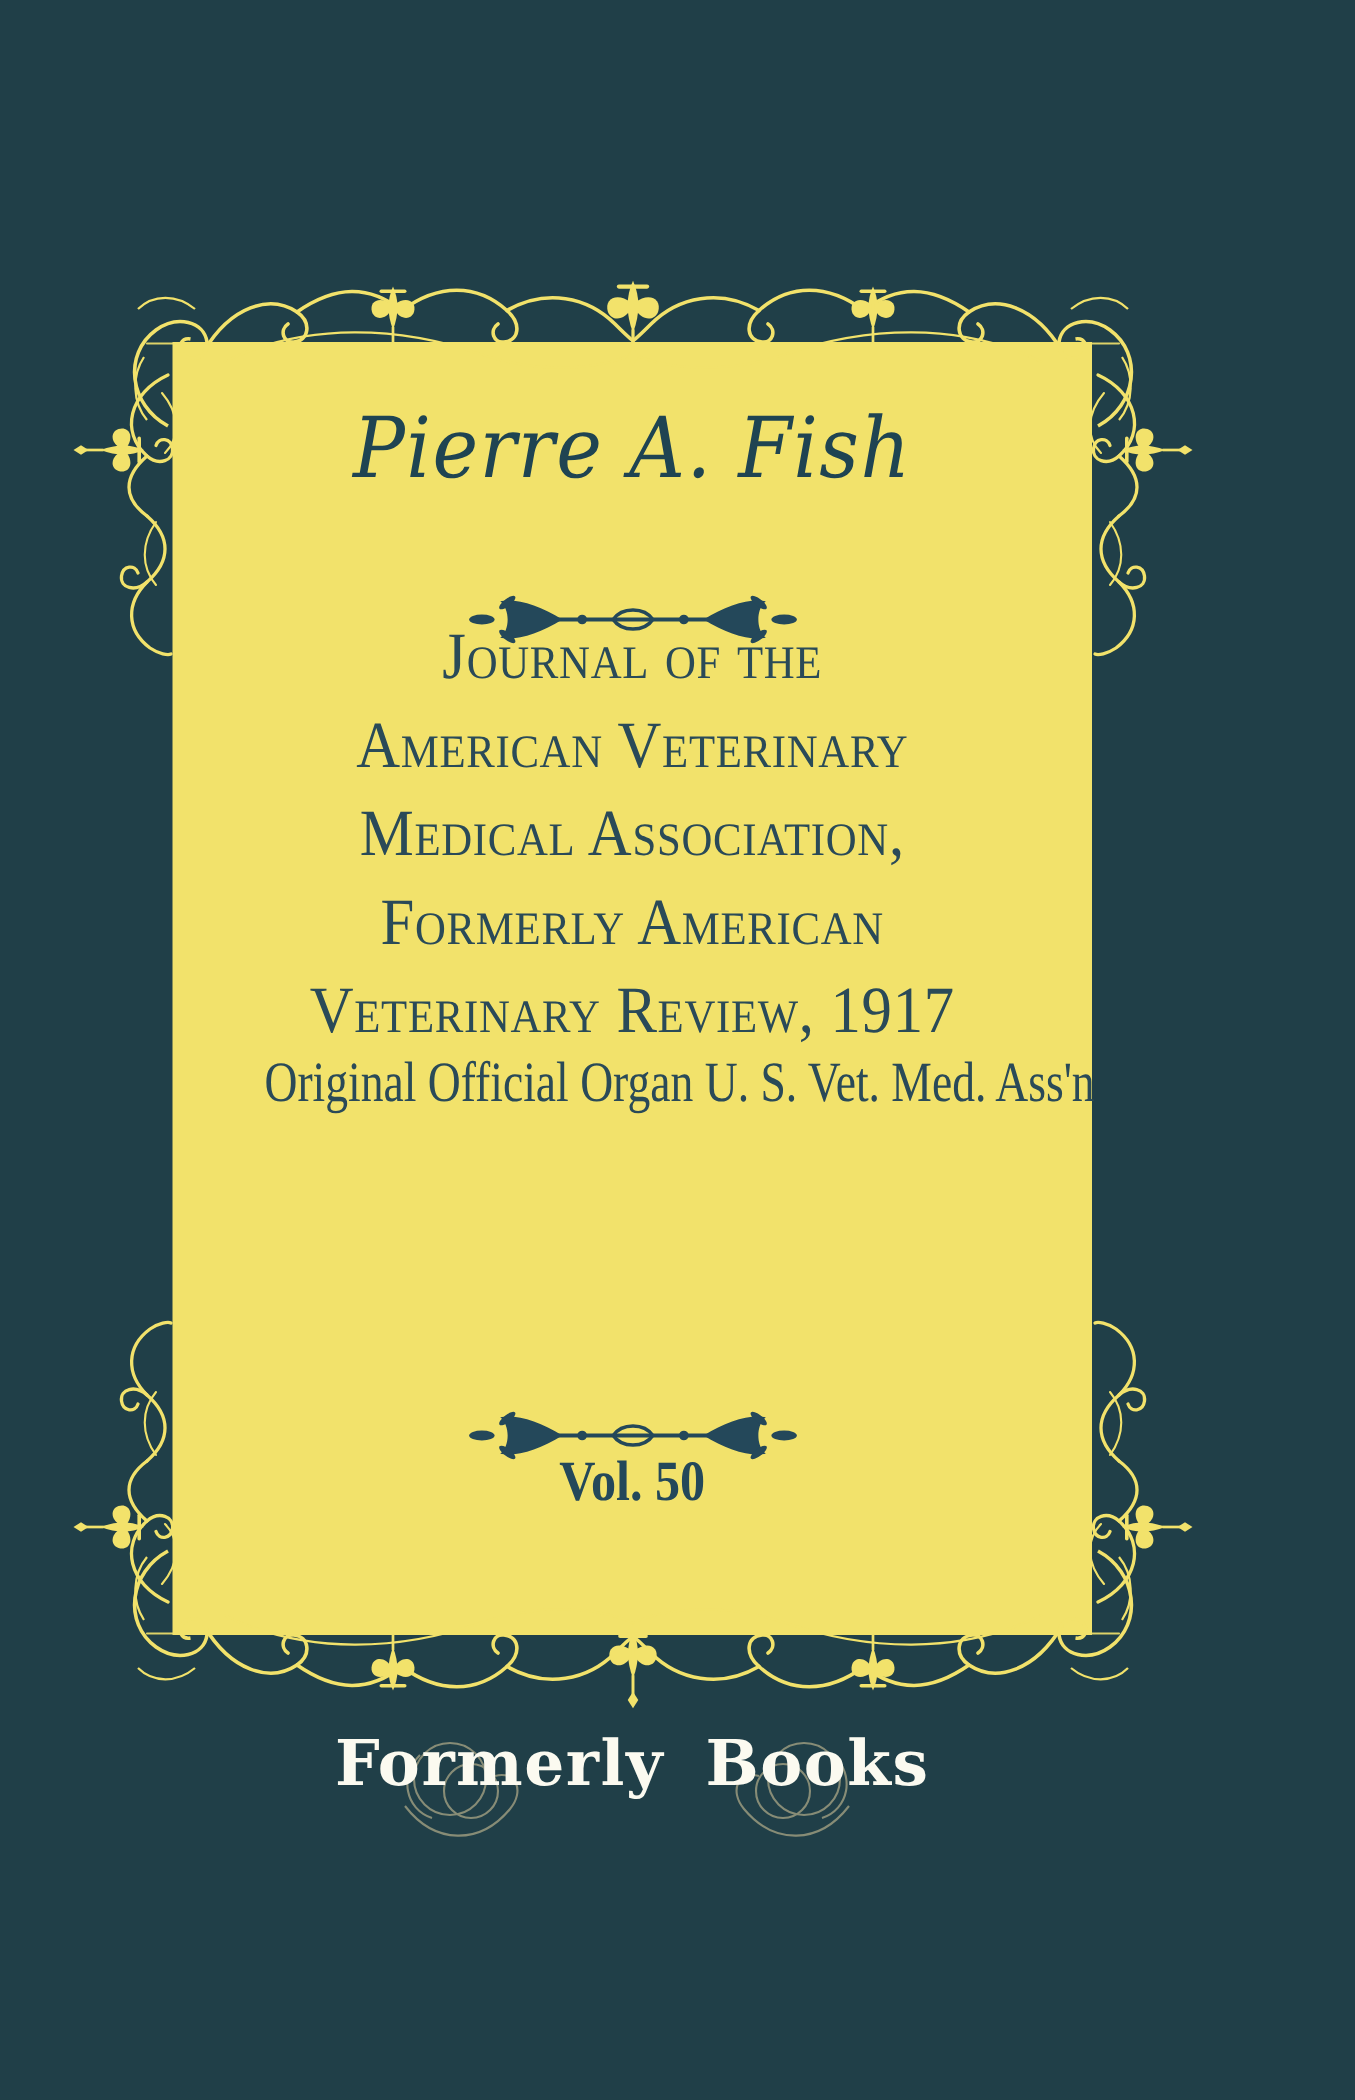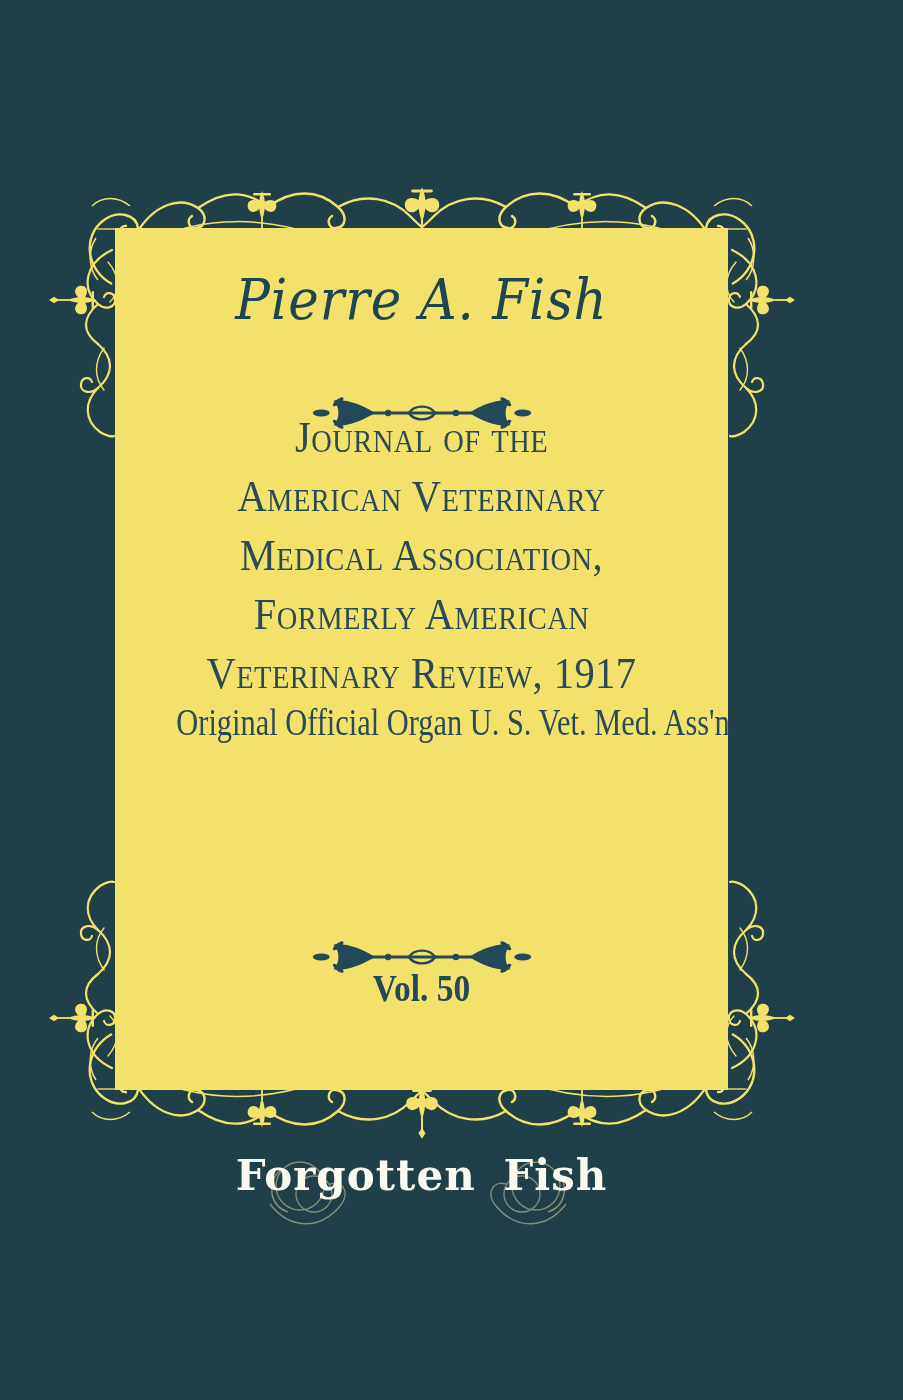--- a/index.html
+++ b/index.html
@@ -177,16 +177,16 @@
     </div>
 
     <div class="subtitle">Original Official Organ U. S. Vet. Med. Ass'n</div>
 
     <svg class="divider divider2" viewBox="0 0 240 40" aria-hidden="true">
       <use href="#divider-def"></use>
     </svg>
 
     <div class="volume">Vol. 50</div>
 
-    <div class="logo">Forgotten Fish</div>
+    <div class="logo">Formerly Books</div>
   </div>
 
 </div>
 
 </body></html>

